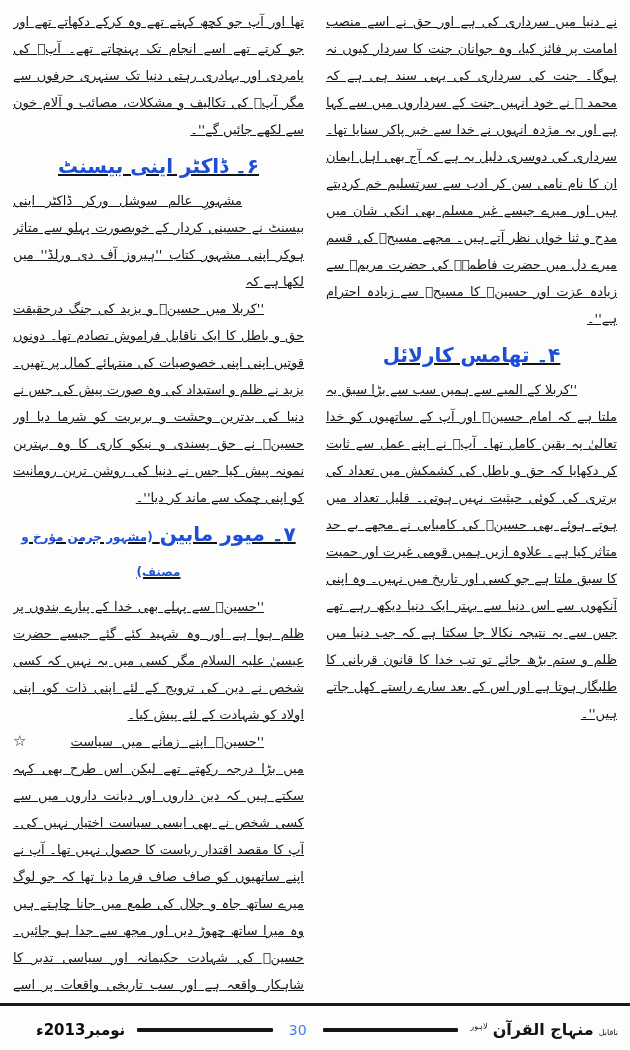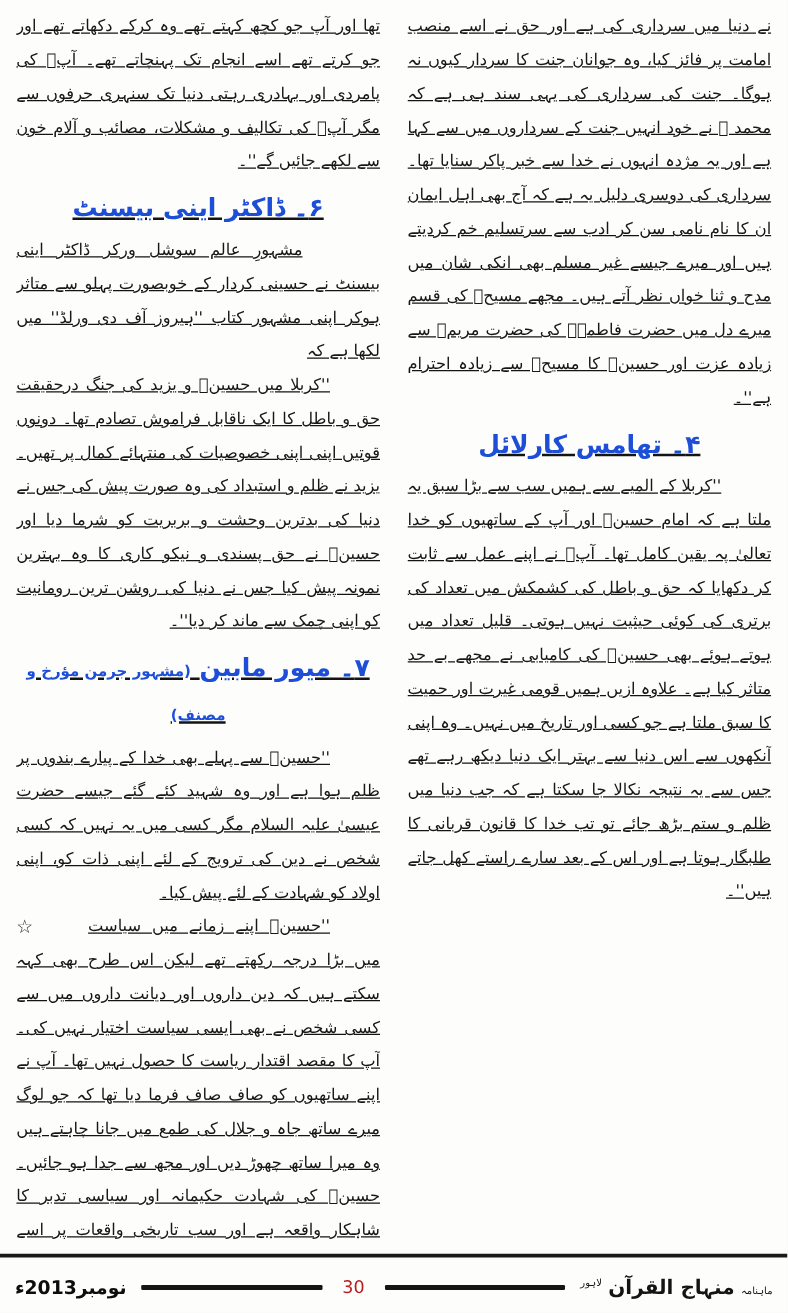--- a/index.html
+++ b/index.html
@@ -80,28 +80,29 @@
   .mag-city { font-size: 8px; vertical-align: super; }
   .fbar {
     flex: 1 1 auto;
     height: 4px;
     background: #151515;
     border-radius: 1px;
   }
   .pagenum {
     font-size: 14px;
     direction: ltr;
-    color: #b91c1c;
+    color: #3b82f6;
     padding: 0 4px;
   }
   .fdate {
     font-size: 15px;
     font-weight: bold;
     white-space: nowrap;
     color: #0d0d0d;
+    margin-left: 24px;
   }
 </style>
 </head>
 <body>
 
 <div class="page">
 
   <div class="columns">
 
     <div class="column">
@@ -125,21 +126,21 @@
         <span>''حسینؑ اپنے زمانے میں سیاست میں بڑا درجہ رکھتے تھے لیکن اس طرح بھی کہہ سکتے ہیں کہ دین داروں اور دیانت داروں میں سے کسی شخص نے بھی ایسی سیاست اختیار نہیں کی۔ آپ کا مقصد اقتدار ریاست کا حصول نہیں تھا۔ آپ نے اپنے ساتھیوں کو صاف صاف فرما دیا تھا کہ جو لوگ میرے ساتھ جاہ و جلال کی طمع میں جانا چاہتے ہیں وہ میرا ساتھ چھوڑ دیں اور مجھ سے جدا ہو جائیں۔ حسینؑ کی شہادت حکیمانہ اور سیاسی تدبر کا شاہکار واقعہ ہے اور سب تاریخی واقعات پر اسے فضیلت برتری اور فوقیت حاصل ہے''۔</span>
       </p>
     </div>
 
   </div>
 
   <div class="footer">
     <div class="footer-rule"></div>
     <div class="footer-row">
       <div class="mag">
-        <span class="mag-prefix">ماہنامہ</span>
+        <span class="mag-prefix">ناقابل</span>
         <span class="mag-title">منہاج القرآن</span>
         <span class="mag-city">لاہور</span>
       </div>
       <div class="fbar"></div>
       <div class="pagenum">30</div>
       <div class="fbar"></div>
       <div class="fdate">نومبر2013ء</div>
     </div>
   </div>
 

